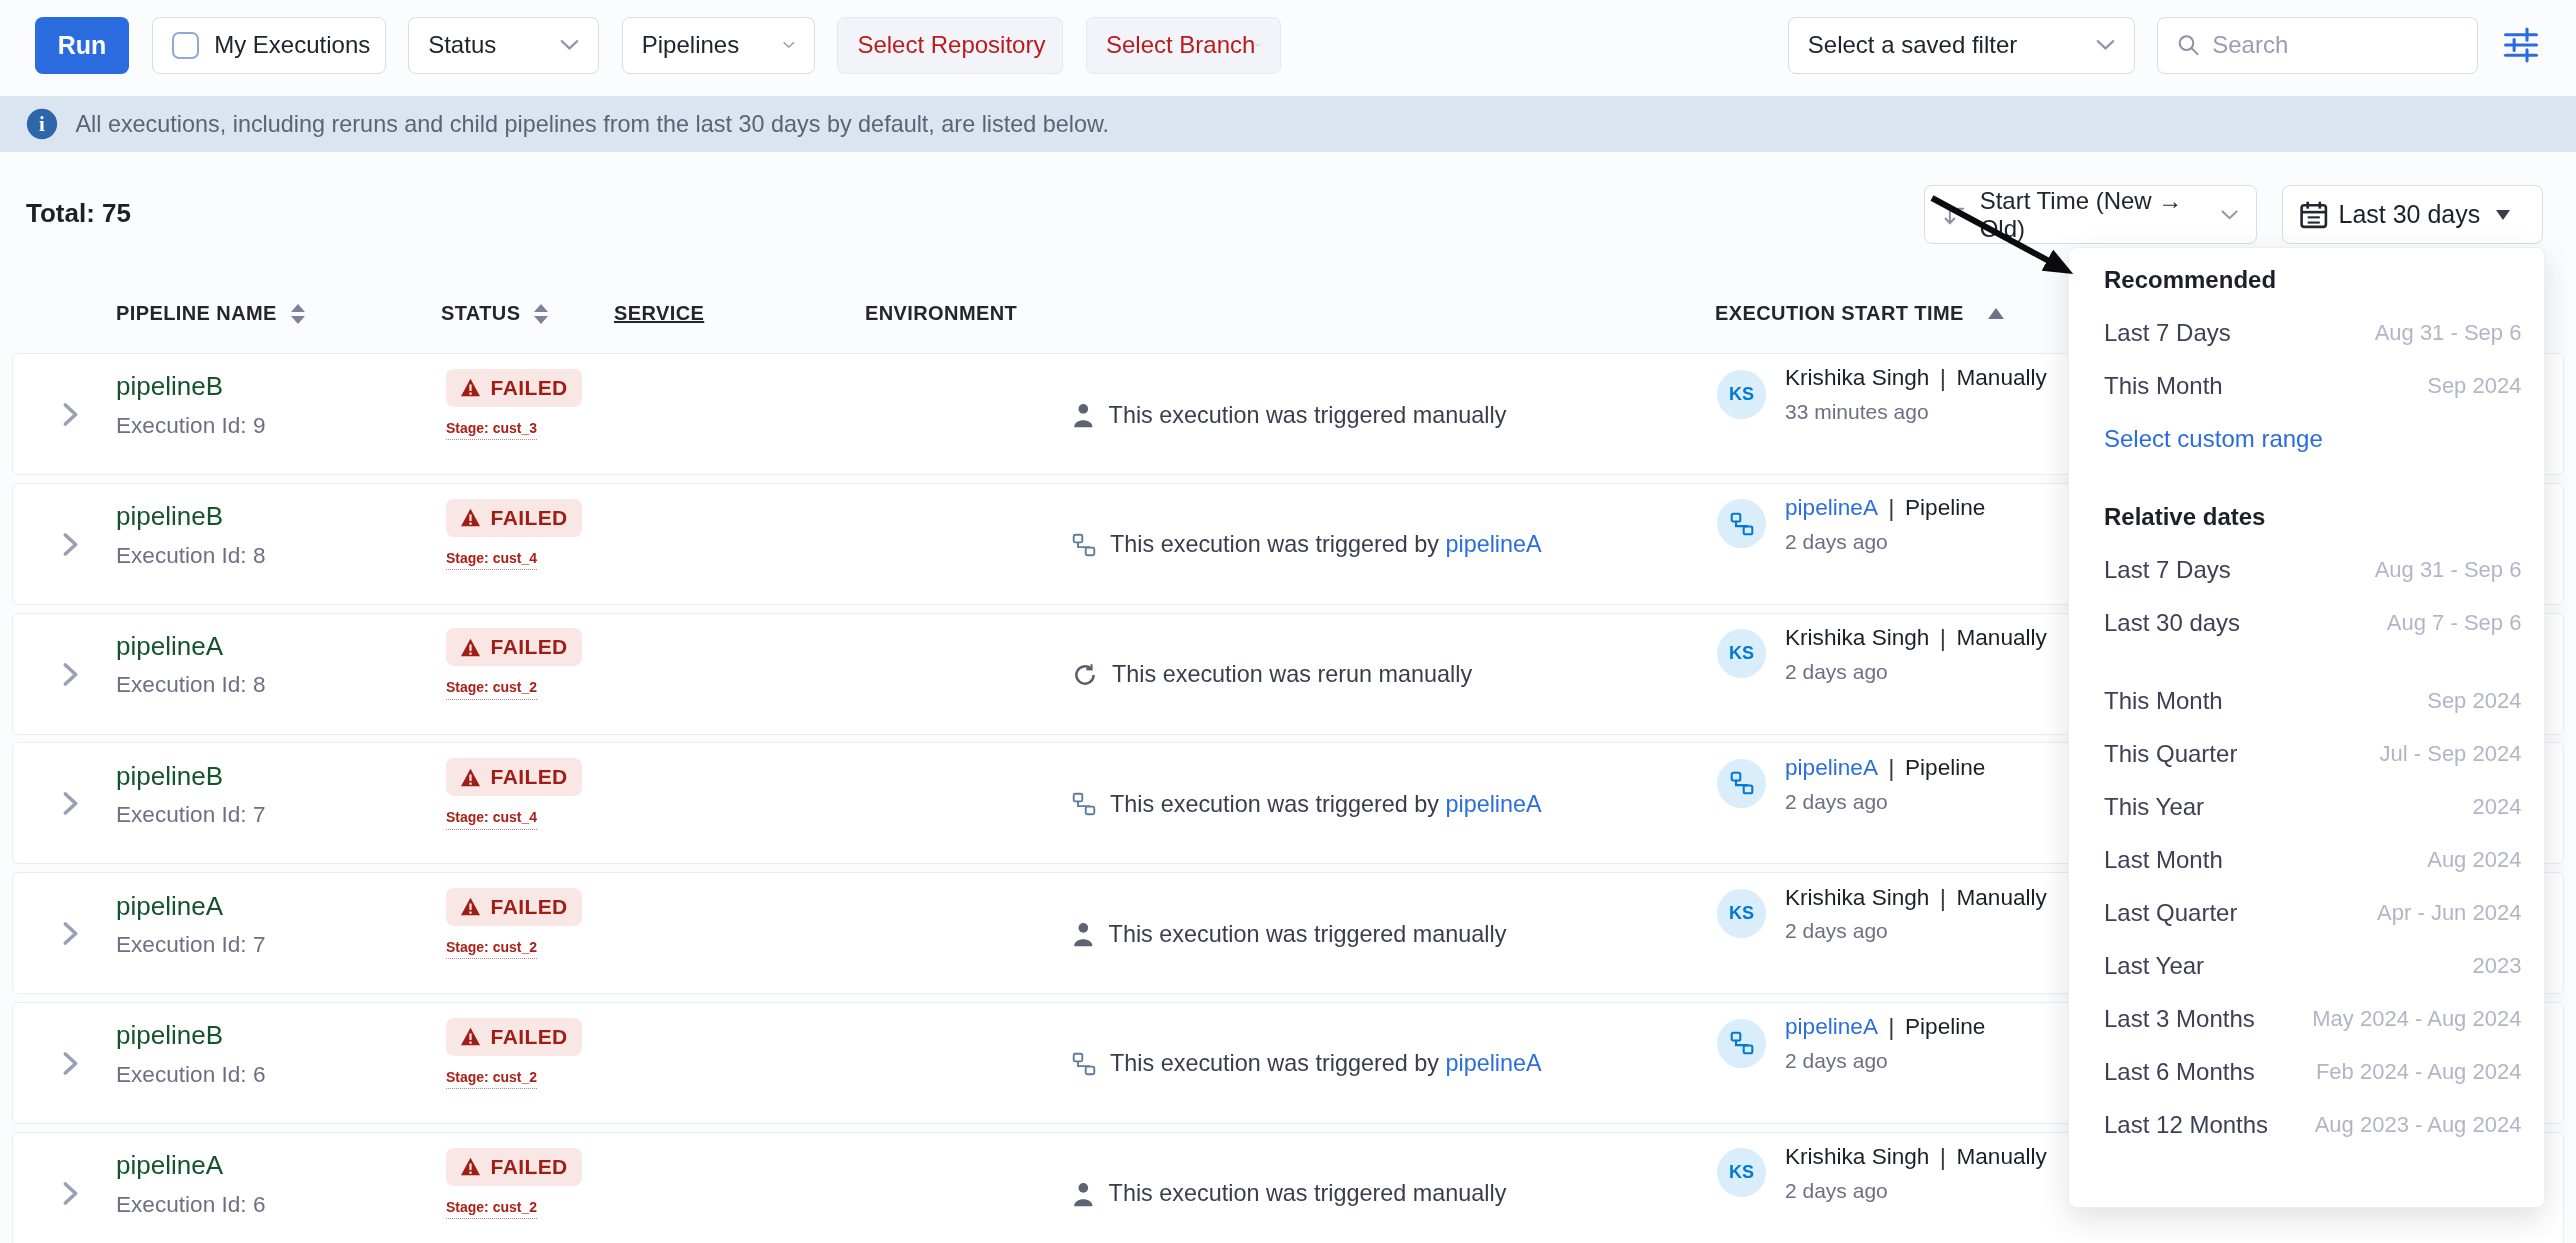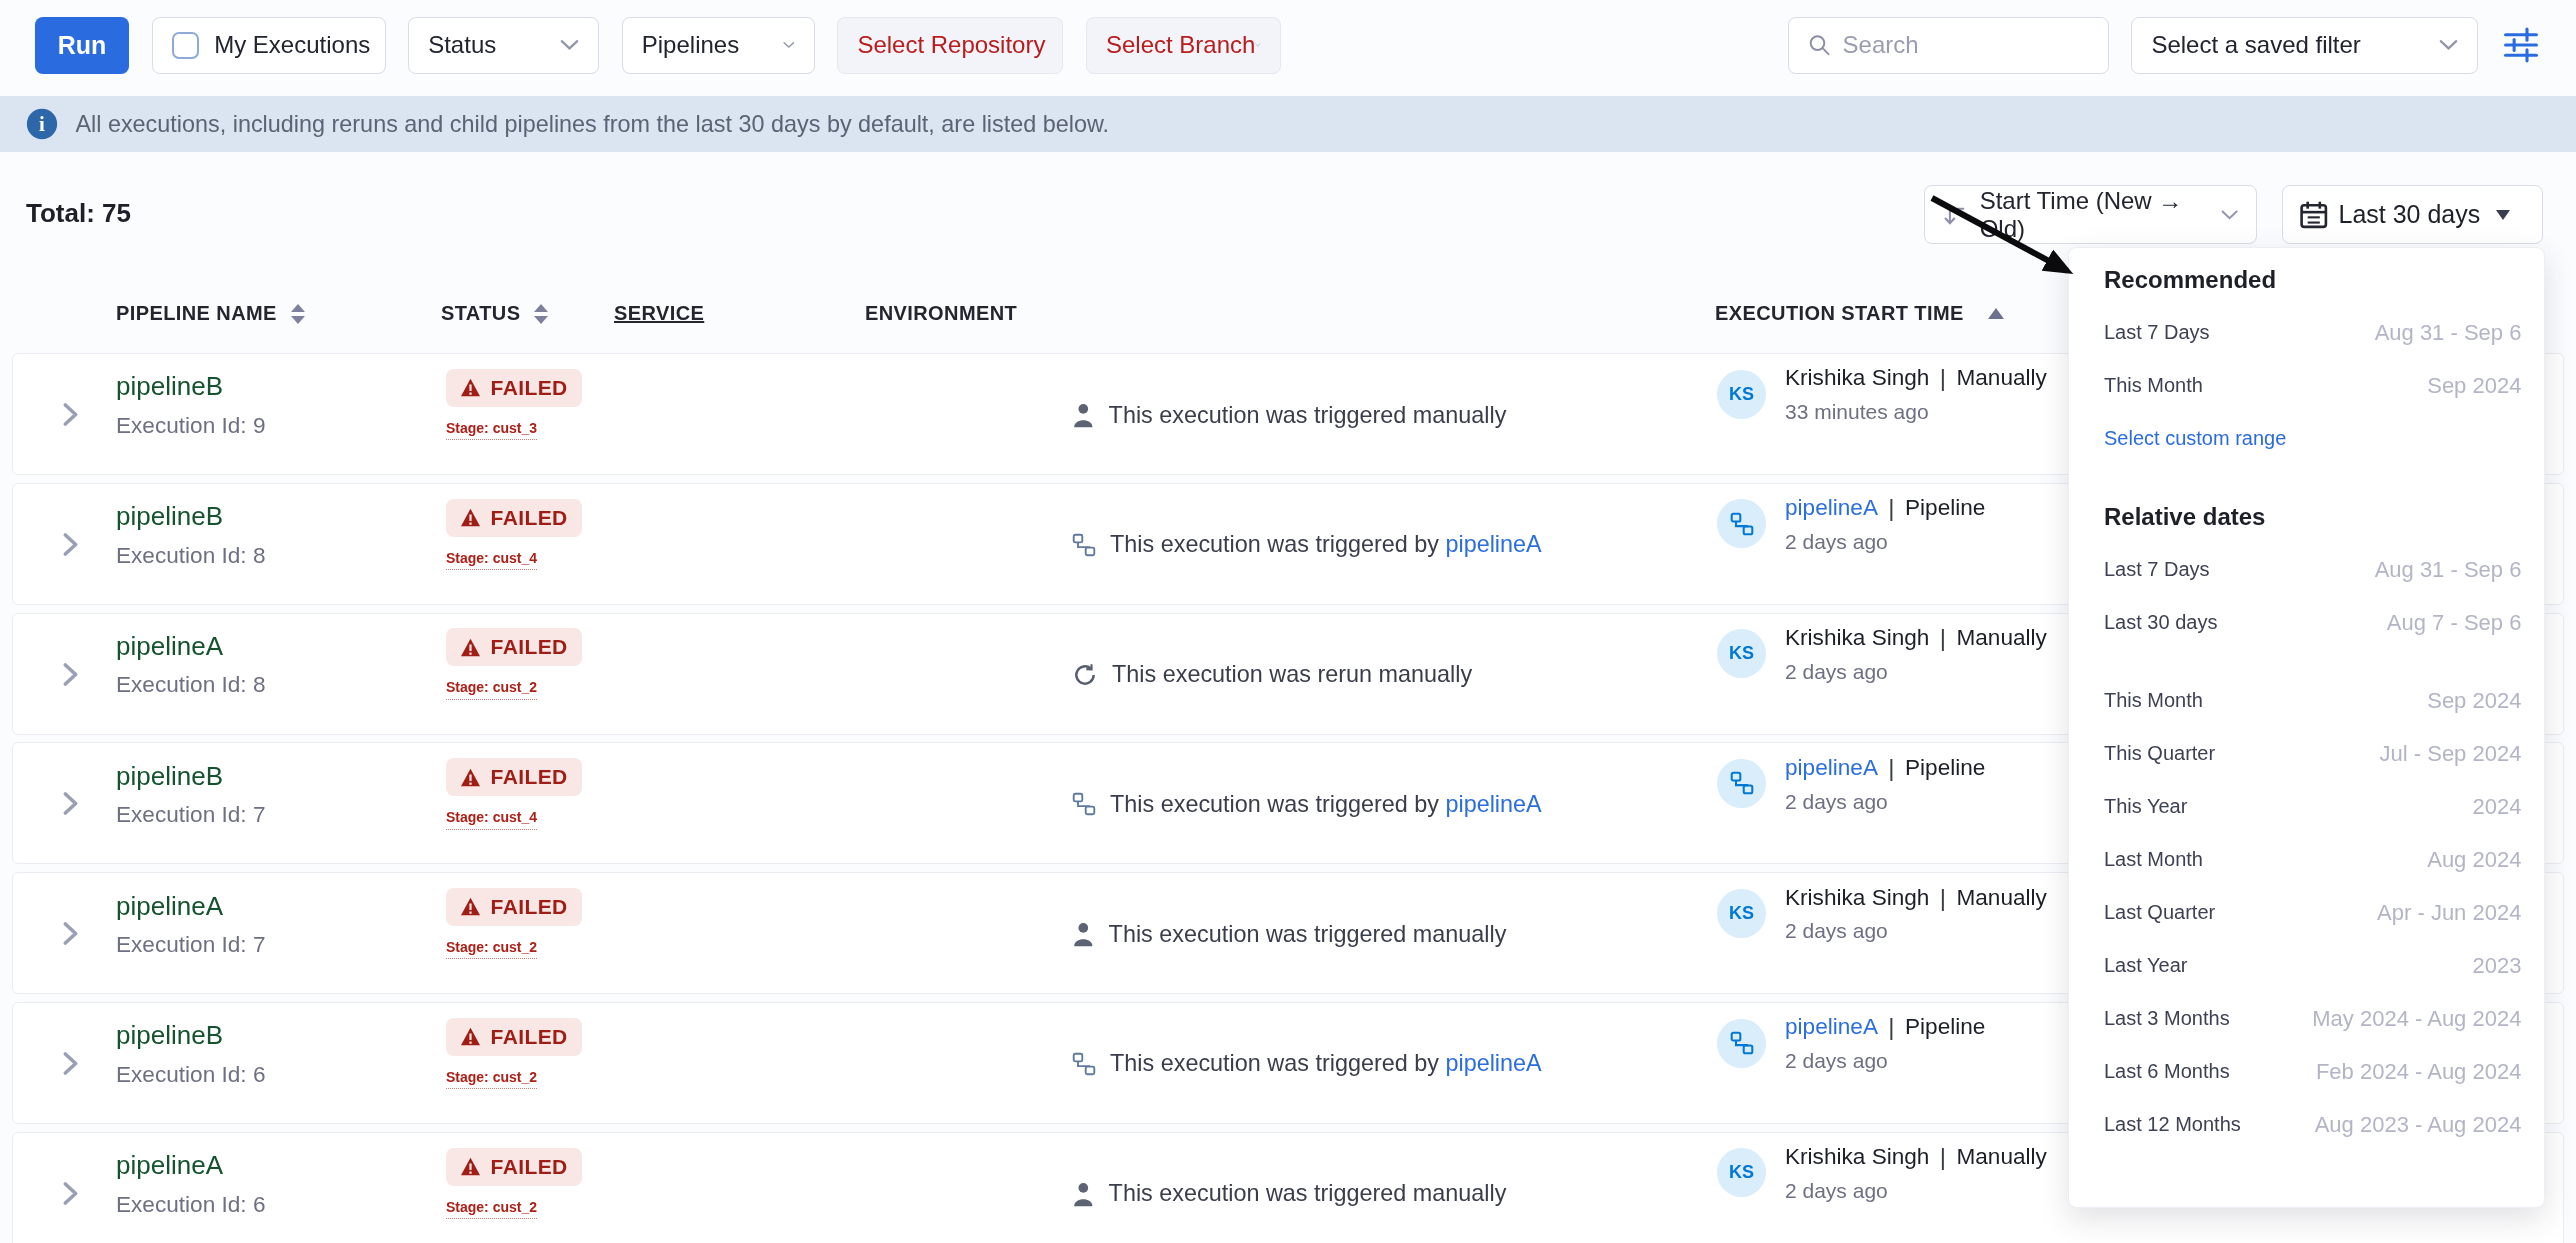--- a/index.html
+++ b/index.html
@@ -64,21 +64,21 @@
   .who-line1 { font-size:22.6px; color:#1d1f29; display:flex; align-items:center; gap:10.4px; white-space:nowrap; }
   .who-line1 .link { color:#2a6edf; cursor:pointer; }
   .who-sep { color:#3a3d4c; font-size:24px; }
   .who-time { font-size:21px; color:#6d6f83; margin-top:7.8px; }
 
   
   .date-panel { position:absolute; left:2068px; top:247px; width:477px; height:961px; background:#fff; border:0.9px solid #eceef3; border-radius:8.7px; box-shadow:0 10.4px 29.5px rgba(40,41,61,0.14); z-index:20; padding-top:5.2px; overflow:hidden; }
   .dm-row { height:53px; display:flex; align-items:center; justify-content:space-between; padding:0 22.6px 0 35px; cursor:pointer; }
   .dm-header { font-size:24px; font-weight:bold; color:#1d1f29; cursor:default; }
   .dm-section + .dm-section { margin-top:25px; }
-  .dm-label { font-size:20px; color:#3d4154;text-align:right; }
+  .dm-label { font-size:24px; color:#3d4154;text-align:right; }
   .dm-value { font-size:22px; color:#b3b5c7; }
   .menu-link { color:#2a6ce0; }
 
   .annotation-arrow { position:absolute; left:1906px; top:184px; z-index:40; pointer-events:none; }
 </style>
 </head>
 <body>
 
 <div class="app">
 
@@ -113,33 +113,33 @@
 
     <div class="tb-box tb-select tb-disabled w-branch">
       <span class="lbl">Select Branch</span>
       <svg class="chev" width="19" height="12" viewBox="0 0 22 14">
           <path d="M2 2.5 L11 11 L20 2.5" fill="none" stroke="#a7a9be" stroke-width="2.6" stroke-linecap="round"></path>
         </svg>
     </div>
 
     <div class="spacer"></div>
 
+    <div class="tb-box tb-select w-saved">
+      <span class="lbl">Select a saved filter</span>
+      <svg class="chev" width="19" height="12" viewBox="0 0 22 14">
+          <path d="M2 2.5 L11 11 L20 2.5" fill="none" stroke="#9296ad" stroke-width="2.6" stroke-linecap="round"></path>
+        </svg>
+    </div>
+
     <div class="tb-box search-box">
       <svg width="26" height="26" viewBox="0 0 30 30" fill="none" stroke="#8c8fa6" stroke-width="2.6">
           <circle cx="12.5" cy="12.5" r="9"></circle>
           <line x1="19.5" y1="19.5" x2="27" y2="27" stroke-linecap="round"></line>
         </svg>
       <input type="text" placeholder="Search" style="">
-    </div>
-
-    <div class="tb-box tb-select w-saved">
-      <span class="lbl">Select a saved filter</span>
-      <svg class="chev" width="19" height="12" viewBox="0 0 22 14">
-          <path d="M2 2.5 L11 11 L20 2.5" fill="none" stroke="#9296ad" stroke-width="2.6" stroke-linecap="round"></path>
-        </svg>
     </div>
 
     <button class="icon-btn">
       <svg width="40" height="36" viewBox="0 0 46 42" stroke="#2a6ce0" stroke-width="3.6" stroke-linecap="round">
         <line x1="5" y1="9" x2="41" y2="9"></line>
           <line x1="30" y1="2.5" x2="30" y2="15.5"></line>
         <line x1="5" y1="21" x2="41" y2="21"></line>
           <line x1="15" y1="14.5" x2="15" y2="27.5"></line>
         <line x1="5" y1="33" x2="41" y2="33"></line>
           <line x1="30" y1="26.5" x2="30" y2="39.5"></line>

